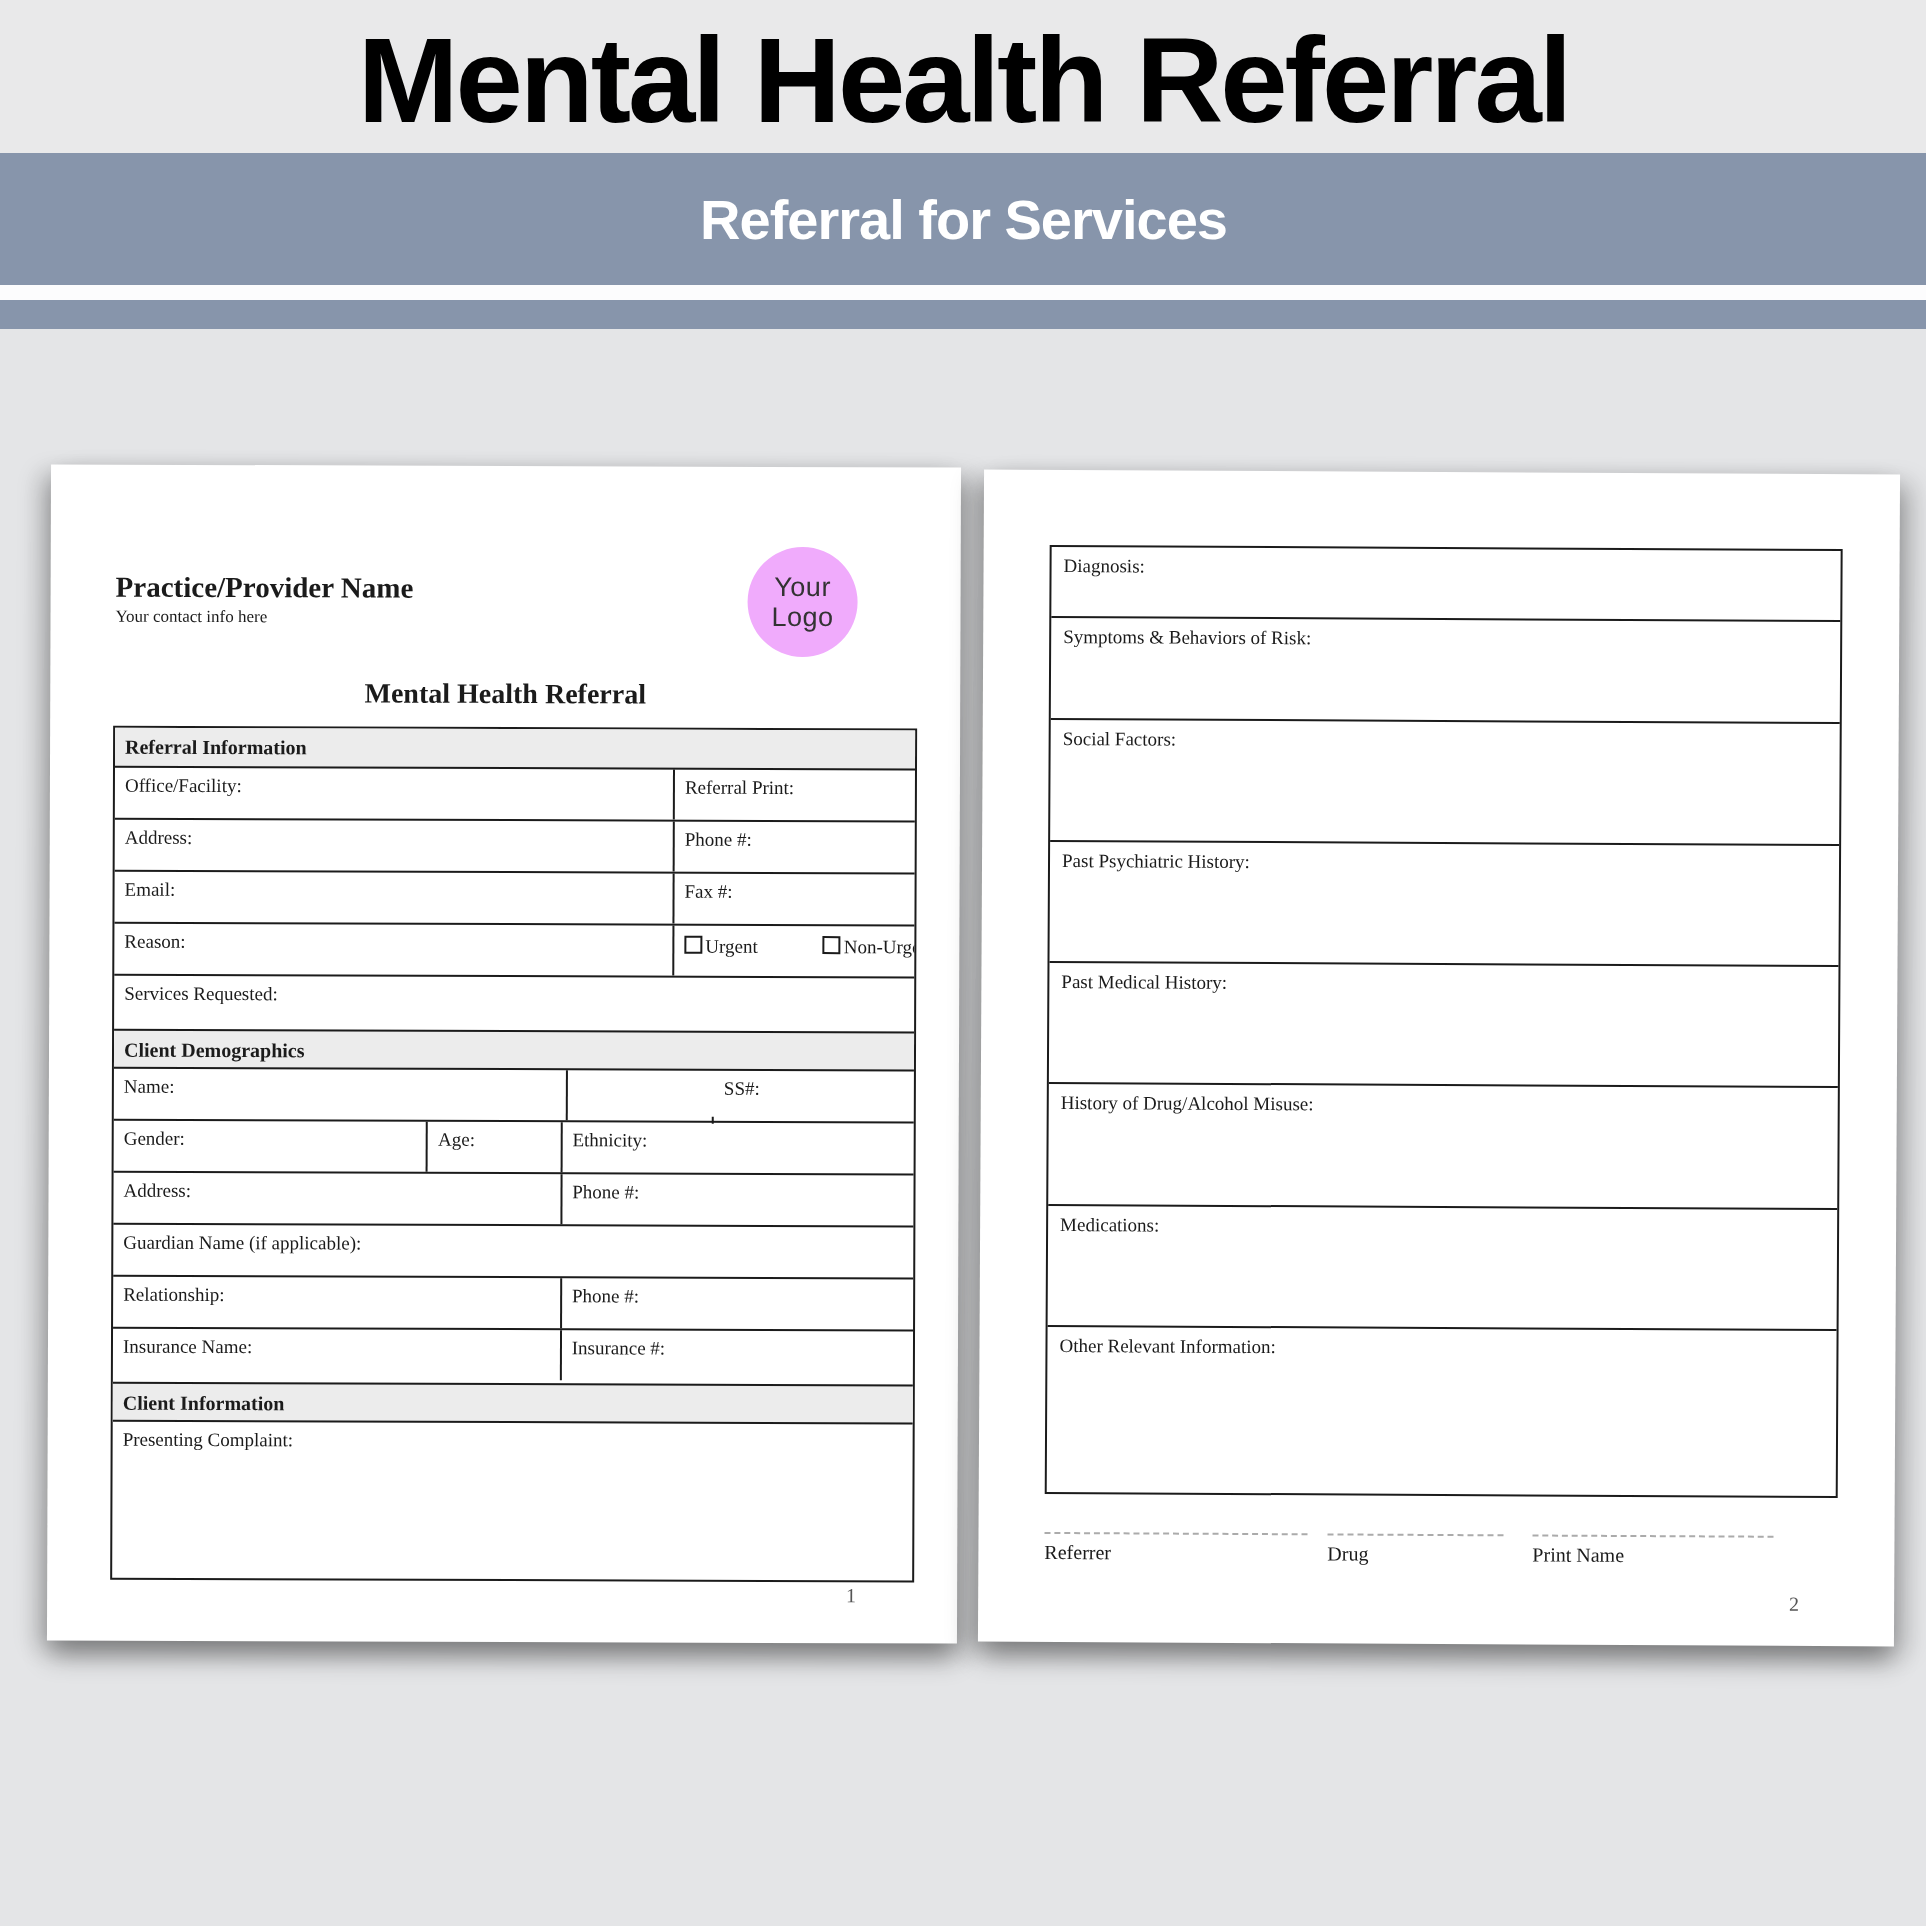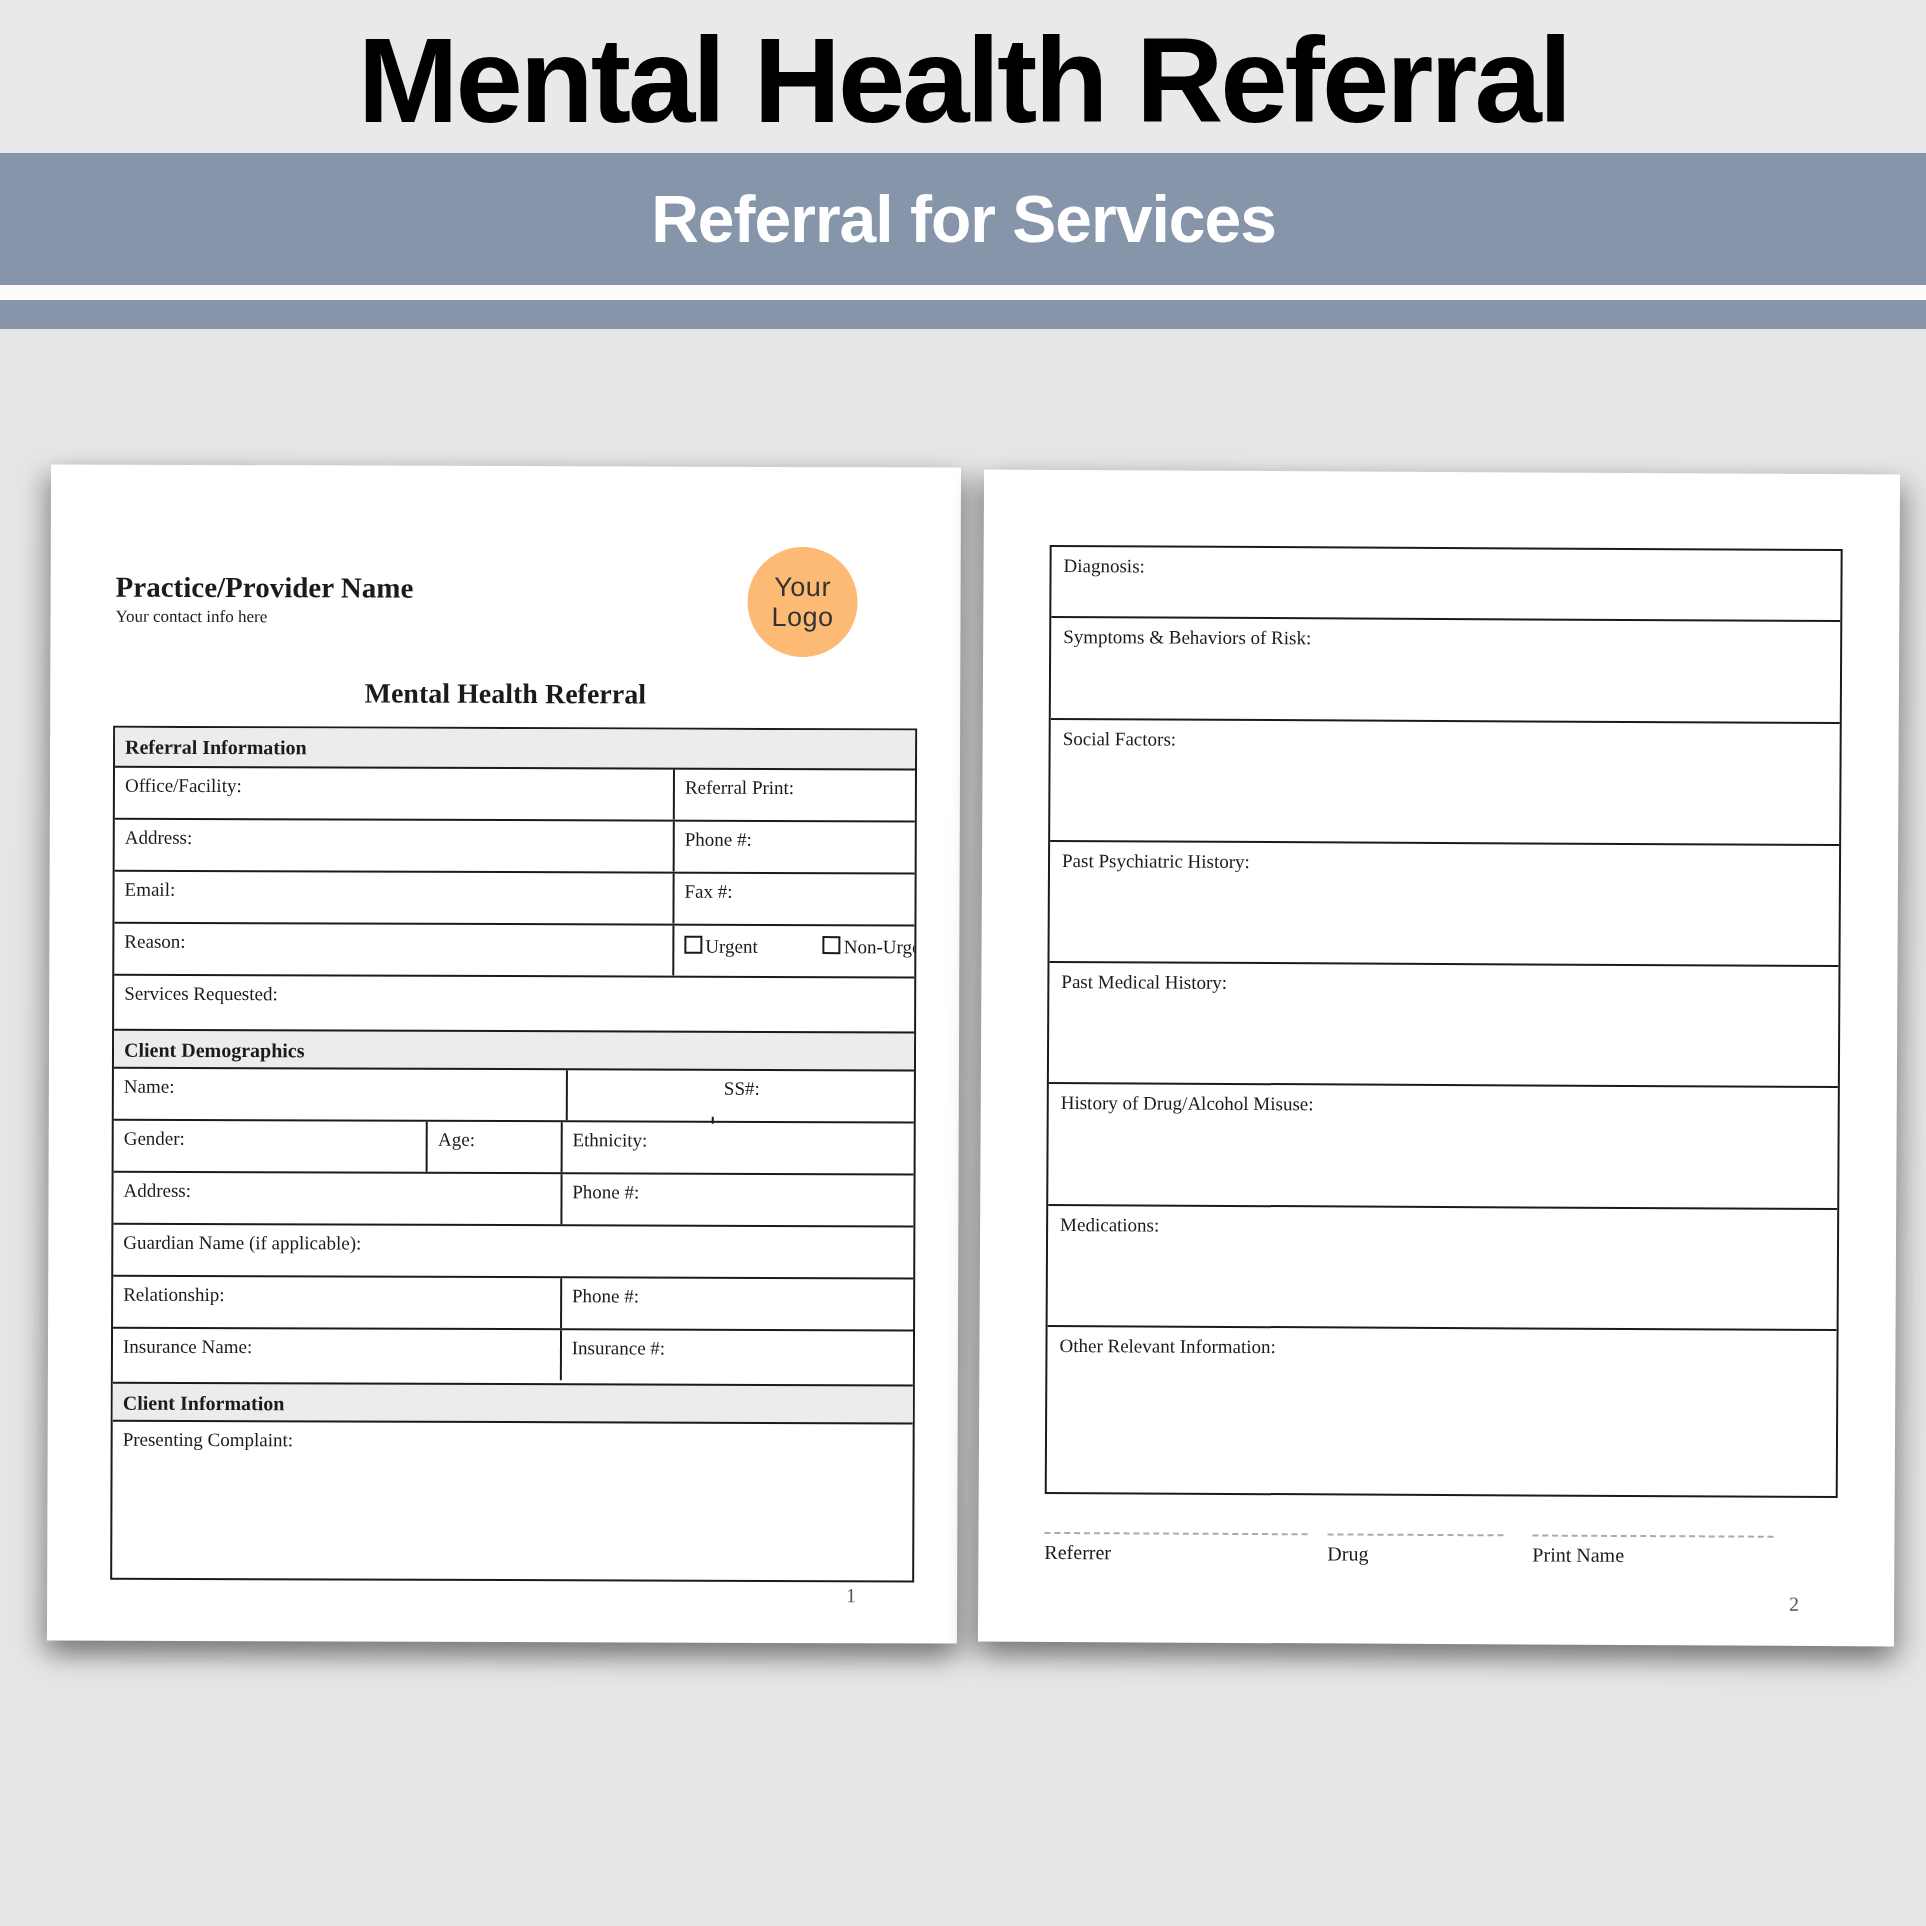--- a/index.html
+++ b/index.html
@@ -15,21 +15,21 @@
   .hero-title{
     font-family:"Liberation Sans", sans-serif; font-weight:bold;
     font-size:121px; letter-spacing:-3px; color:#000; white-space:nowrap; padding-top:6px;
   }
   .banner1{
     position:absolute; top:153px; left:0; width:100%; height:132px;
     background:#8795ab; display:flex; align-items:center; justify-content:center;
   }
   .banner1-text{
     font-family:"Liberation Sans", sans-serif; font-weight:bold;
-    font-size:66px; color:#fff; letter-spacing:-1px; white-space:nowrap;
+    font-size:56px; color:#fff; letter-spacing:-1px; white-space:nowrap;
   }
   .stripe-white{position:absolute; top:285px; left:0; width:100%; height:15px; background:#fcfcfd;}
   .stripe-blue{position:absolute; top:300px; left:0; width:100%; height:29px; background:#8795ab;}
   .banner-bottom{
     position:absolute; top:1792px; left:0; width:100%; height:135px;
     background:#8795ab; display:flex; align-items:center; justify-content:center;
   }
   .banner-bottom-text{
     font-family:"Liberation Sans", sans-serif; font-weight:bold;
     font-size:61px; color:#fff; letter-spacing:-1px; white-space:nowrap;
@@ -40,21 +40,21 @@
     box-shadow:0 16px 26px rgba(0,0,0,.30), 14px 8px 26px rgba(0,0,0,.14), -12px 8px 24px rgba(0,0,0,.14);
   }
   .page-left{left:49px; top:466px; width:910px; height:1176px; transform:rotate(.2deg);}
   .page-right{left:981px; top:472px; width:916px; height:1172px; transform:rotate(.3deg);}
   
   .p1-header{position:relative; padding:107px 65px 0 65px;}
   .provider-name{font-weight:bold; font-size:29px; line-height:1.1;}
   .provider-contact{font-size:17px; margin-top:3px;}
   .logo-circle{
     position:absolute; top:80px; right:103px; width:110px; height:110px;
-    border-radius:50%; background:#fdba74; display:flex; flex-direction:column;
+    border-radius:50%; background:#f0abfc; display:flex; flex-direction:column;
     align-items:center; justify-content:center;
     font-family:"Liberation Sans", sans-serif; font-size:27px; color:#333; line-height:1.12; letter-spacing:0.5px;
   }
   .form-title{text-align:center; font-weight:bold; font-size:28px; margin-top:50px;}
   .form-table{margin:17px 43px 0 63px; border:2px solid #1b1b1b;}
   .sec-head{
     height:40px; background:#ececec; border-bottom:2px solid #1b1b1b;
     font-weight:bold; font-size:20px; padding:8px 0 0 10px; box-sizing:border-box;
   }
   .sec-head.mid{border-top:2px solid #1b1b1b; margin-top:3px;}

